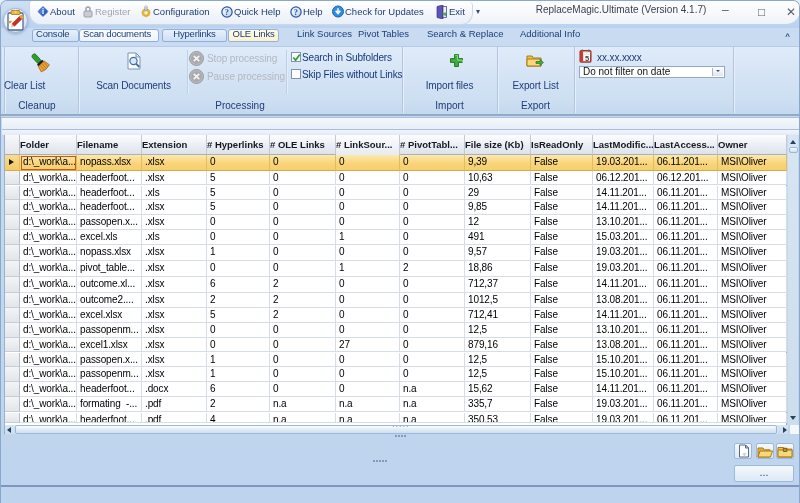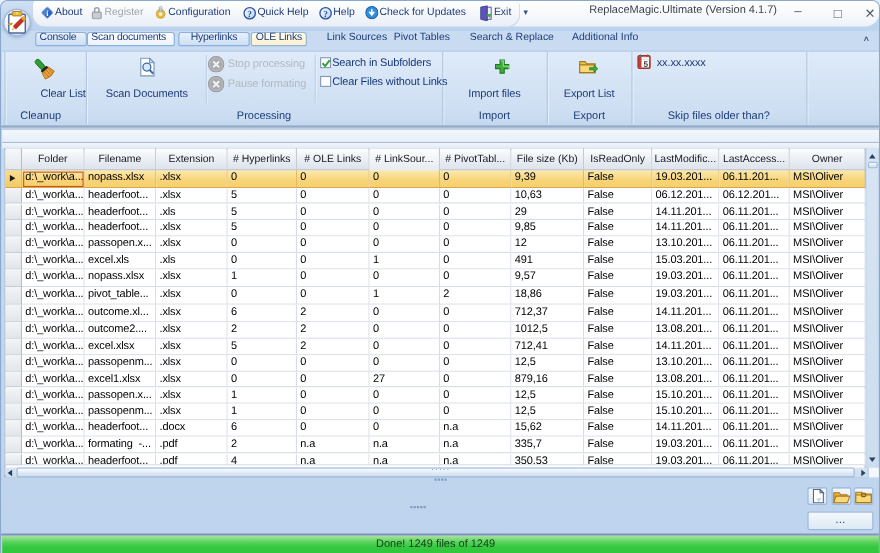--- a/index.html
+++ b/index.html
@@ -56,21 +56,21 @@
 .cbl { position:absolute; font-size:10px; letter-spacing:-0.15px; color:#16387c; white-space:nowrap; }
 
 #dd { position:absolute; left:578px; top:65px; width:146px; height:12px; background:#fff; border:1px solid #93a8c4; }
 #dd span { position:absolute; left:3px; top:0; font-size:10px; line-height:10px; color:#111; }
 #ddbtn { position:absolute; right:1px; top:1px; width:11px; height:8px; background:linear-gradient(#fdfdfe,#dfe6ef); border-left:1px solid #a8b8cc; }
 #ddbtn:after { content:""; position:absolute; left:3px; top:2px; border:2.5px solid transparent; border-top-color:#3c5678; }
 
 
 #gridbg { position:absolute; left:3px; top:134px; width:783px; height:299px; background:#fff; border:1px solid #9ab0cc; border-bottom:2px solid #8099bd; }
 .gh { position:absolute; background:linear-gradient(#fcfdfe,#eaeef4 55%,#dde3ec); border-right:1px solid #c3cad6;
-  border-bottom:1px solid #a6b0bf; font-size:9.5px; color:#15191f; text-align:center; line-height:19px; overflow:hidden; white-space:nowrap; }
+  border-bottom:1px solid #a6b0bf; font-size:9.5px; color:#15191f; line-height:19px; overflow:hidden; white-space:nowrap;font-weight:bold; }
 .ghsel { position:absolute; background:linear-gradient(#f7f8fa,#e4e7ec); border-right:1px solid #b6bec9; border-bottom:1px solid #a6b0bf; }
 .gc { position:absolute; font-size:10px; letter-spacing:-0.12px; color:#000; line-height:14.5px; padding-left:3px; overflow:hidden; white-space:nowrap;
   border-right:1px solid #d7dde6; border-bottom:1px solid #d7dde6; background:#fff; }
 .gsel { position:absolute; background:linear-gradient(#f3f4f6,#e2e5ea); border-right:1px solid #b6bec9; border-bottom:1px solid #c6cdd6; }
 .sel { background:linear-gradient(#fce9ab,#f8d478 60%,#f7cf6d) !important; border-right-color:#e3bc62; border-bottom-color:#d8a948; }
 .gsel.sel { background:linear-gradient(#f8dc90,#f3c963) !important; }
 .cur { outline:1px solid #c8571e; outline-offset:-2px; }
 .arr { position:absolute; left:4px; top:4px; width:0; height:0; border:3.5px solid transparent; border-left:5px solid #1a1a1a; border-right:none; }
 
 
@@ -234,60 +234,59 @@
   <div class="gdivs" style="left:186px"></div>
   <div class="gdivs" style="left:285px"></div>
   <div class="gdiv" style="left:401px"></div>
   <div class="gdiv" style="left:496px"></div>
   <div class="gdiv" style="left:573px"></div>
   <div class="gdiv" style="left:732px"></div>
   <div class="glab" style="left:3px;width:66px">Cleanup</div>
   <div class="glab" style="left:77px;width:324px">Processing</div>
   <div class="glab" style="left:401px;width:95px">Import</div>
   <div class="glab" style="left:496px;width:77px">Export</div>
-  <div class="glab" style="left:573px;width:159px">Skip files older than?</div>
 
   <div class="abs" style="left:28px;top:52px"><svg width="22" height="20" viewBox="0 0 22 20">
         <g transform="rotate(-42 11 10)">
           <rect x="9" y="-1" width="4.6" height="10.5" rx="2" fill="#2f9e2f" stroke="#1a701a" stroke-width="0.8"></rect>
           <rect x="7.6" y="9" width="7.4" height="2.6" rx="1" fill="#222"></rect>
           <path d="M7.4 11.5 h8 l1.4 6 q-5.4 2.4 -10.8 0z" fill="#e8a23c" stroke="#b06c14" stroke-width="0.8"></path>
           <path d="M9.5 11.8 v6.4 M12 11.8 v6.6 M14.4 11.8 v6.2" stroke="#b06c14" stroke-width="0.7"></path>
         </g>
       </svg></div>
-  <div class="rbtxt" style="left:3px;width:74px;top:79px;text-align:right">Clear List</div>
+  <div class="rbtxt" style="left:3px;width:74px;top:79px;text-align:left">Clear List</div>
   <div class="abs" style="left:125px;top:51px"><svg width="16" height="18" viewBox="0 0 16 18">
         <path d="M2 1 h8 l4 4 v12 H2z" fill="#fff" stroke="#7a94b8"></path>
         <path d="M10 1 l4 4 h-4z" fill="#d8e4f0" stroke="#7a94b8"></path>
         <circle cx="7.5" cy="9" r="3.6" fill="#cfe4f7" fill-opacity="0.8" stroke="#3a6ea8" stroke-width="1.2"></circle>
         <path d="M10 11.6 l3.4 3.4" stroke="#3a6ea8" stroke-width="1.8"></path>
       </svg></div>
   <div class="rbtxt" style="left:79px;width:107px;top:79px;text-align:center">Scan Documents</div>
 
   <div class="abs" style="left:188px;top:50px"><svg width="15" height="15" viewBox="0 0 15 15">
         <circle cx="7.5" cy="7.5" r="7" fill="#b8babe" stroke="#98999c"></circle>
         <circle cx="7.5" cy="7.5" r="5.4" fill="#a8aaae"></circle>
         <path d="M4.8 4.8 l5.4 5.4 M10.2 4.8 l-5.4 5.4" stroke="#f2f2f2" stroke-width="1.8"></path>
       </svg></div>
   <div class="rbtxt rbgray" style="left:206px;top:52px">Stop processing</div>
   <div class="abs" style="left:188px;top:68px"><svg width="15" height="15" viewBox="0 0 15 15">
         <circle cx="7.5" cy="7.5" r="7" fill="#b8babe" stroke="#98999c"></circle>
         <circle cx="7.5" cy="7.5" r="5.4" fill="#a8aaae"></circle>
         <path d="M4.8 4.8 l5.4 5.4 M10.2 4.8 l-5.4 5.4" stroke="#f2f2f2" stroke-width="1.8"></path>
       </svg></div>
-  <div class="rbtxt rbgray" style="left:206px;top:70px">Pause formating</div>
+  <div class="rbtxt rbgray" style="left:206px;top:70px">Pause processing</div>
 
   <div class="cb" style="left:290px;top:51px">
       <svg width="9" height="9" viewBox="0 0 9 9">
         <path d="M1.2 4.5 l2.4 2.6 L7.8 1.6" fill="none" stroke="#2f9e2f" stroke-width="1.7"></path>
       </svg>
     </div>
   <div class="cbl" style="left:301px;top:51px">Search in Subfolders</div>
   <div class="cb" style="left:290px;top:68px"></div>
-  <div class="cbl" style="left:301px;top:68px">Clear Files without Links</div>
+  <div class="cbl" style="left:301px;top:68px">Skip Files without Links</div>
 
   <div class="abs" style="left:448px;top:52px"><svg width="15" height="15" viewBox="0 0 15 15">
         <path d="M5.6 1.5 h3.8 v4.1 h4.1 v3.8 h-4.1 v4.1 h-3.8 v-4.1 H1.5 v-3.8 h4.1z" fill="#3fae3f" stroke="#1f7a1f" stroke-width="1"></path>
         <path d="M6.4 2.3 h2.2 v4.9 h4.9 v2.2" fill="none" stroke="#8fd98f" stroke-width="1"></path>
       </svg></div>
   <div class="rbtxt" style="left:401px;width:95px;top:79px;text-align:center">Import files</div>
   <div class="abs" style="left:525px;top:52px"><svg width="18" height="15" viewBox="0 0 18 15">
         <path d="M1 3 h5 l1.5 2 H15 v8 H1z" fill="#f0c24a" stroke="#a8791a"></path>
         <path d="M1 6 h14 v7 H1z" fill="#f8d878" stroke="#a8791a"></path>
         <path d="M10 8.5 h4 v-2 l3.5 3 -3.5 3 v-2 h-4z" fill="#3fae3f" stroke="#1f7a1f" stroke-width="0.7"></path>
@@ -295,20 +294,24 @@
   <div class="rbtxt" style="left:496px;width:77px;top:79px;text-align:center">Export List</div>
 
   <div class="abs" style="left:578px;top:48px"><svg width="13" height="14" viewBox="0 0 13 14">
         <rect x="1.2" y="1.8" width="10.6" height="11.2" rx="1" fill="#fff" stroke="#a83028" stroke-width="1.5"></rect>
         <rect x="1.6" y="2.2" width="2.6" height="10.4" fill="#c24038"></rect>
         <path d="M3.2 0.6 v2.2 M9.8 0.6 v2.2" stroke="#666" stroke-width="1.1"></path>
         <path d="M5 3.6 h6.4 M5 5.2 h6.4" stroke="#d8d8d8" stroke-width="0.8"></path>
         <text x="8" y="11.6" font-size="7.5" font-weight="bold" fill="#444" text-anchor="middle" font-family="Liberation Sans">5</text>
       </svg></div>
   <div class="rbtxt" style="left:596px;top:51px">xx.xx.xxxx</div>
+  <div id="dd">
+      <span>Do not filter on date</span>
+      <div id="ddbtn"></div>
+    </div>
 
   <div id="ribbonbot"></div>
     <div id="ribbonbot2"></div>
   <div id="midgap"></div>
   <div class="abs" style="left:1px;top:128px;width:798px;height:1px;background:#a9bed9"></div>
   <div class="abs" style="left:1px;top:129px;width:798px;height:4px;background:linear-gradient(#f0f5fb,#e6edf6)"></div>
 
   <div id="gridbg"></div>
   <div class="ghsel" style="left:4px;top:134px;width:15px;height:20px"></div>
 <div class="gh" style="left:19px;top:134px;width:57px;height:20px">Folder</div>
@@ -589,16 +592,13 @@
   <div class="smallbtn" style="left:775px">
       <svg width="16" height="13" viewBox="0 0 16 13">
         <path d="M1 2.5 h5.5 l1.3 1.6 H15 v8 H1z" fill="#f0c24a" stroke="#a8791a"></path>
         <path d="M1 5 h14 v6.9 H1z" fill="#f8d878" stroke="#a8791a"></path>
         <rect x="6.3" y="3.4" width="3.6" height="3" rx="0.7" fill="none" stroke="#8a6210" stroke-width="1.1"></rect>
       </svg>
     </div>
   <div id="dots2"><span class="dot"></span><span class="dot"></span><span class="dot"></span><span class="dot"></span><span class="dot"></span></div>
   <div id="dotbtn">...</div>
   <div id="statusline"></div>
-  <div id="progress">
-      <span>Done! 1249 files of 1249</span>
-    </div>
 
 </div>
 </body></html>

